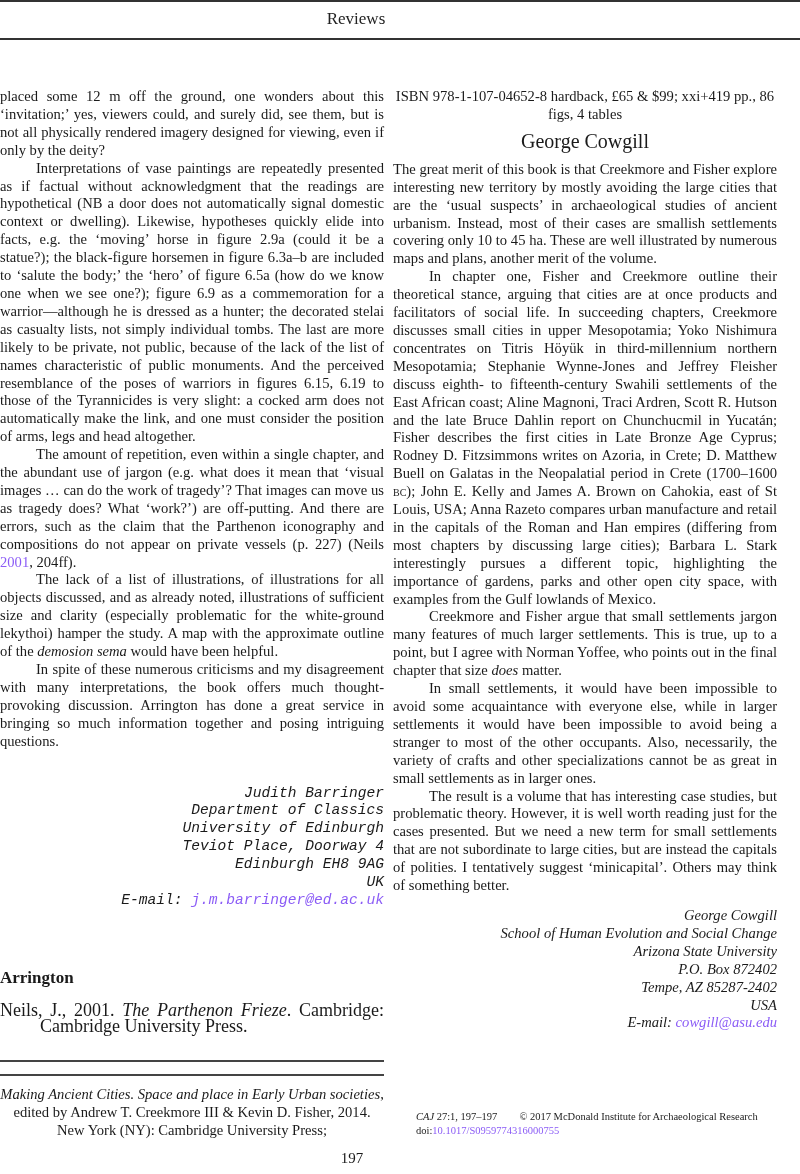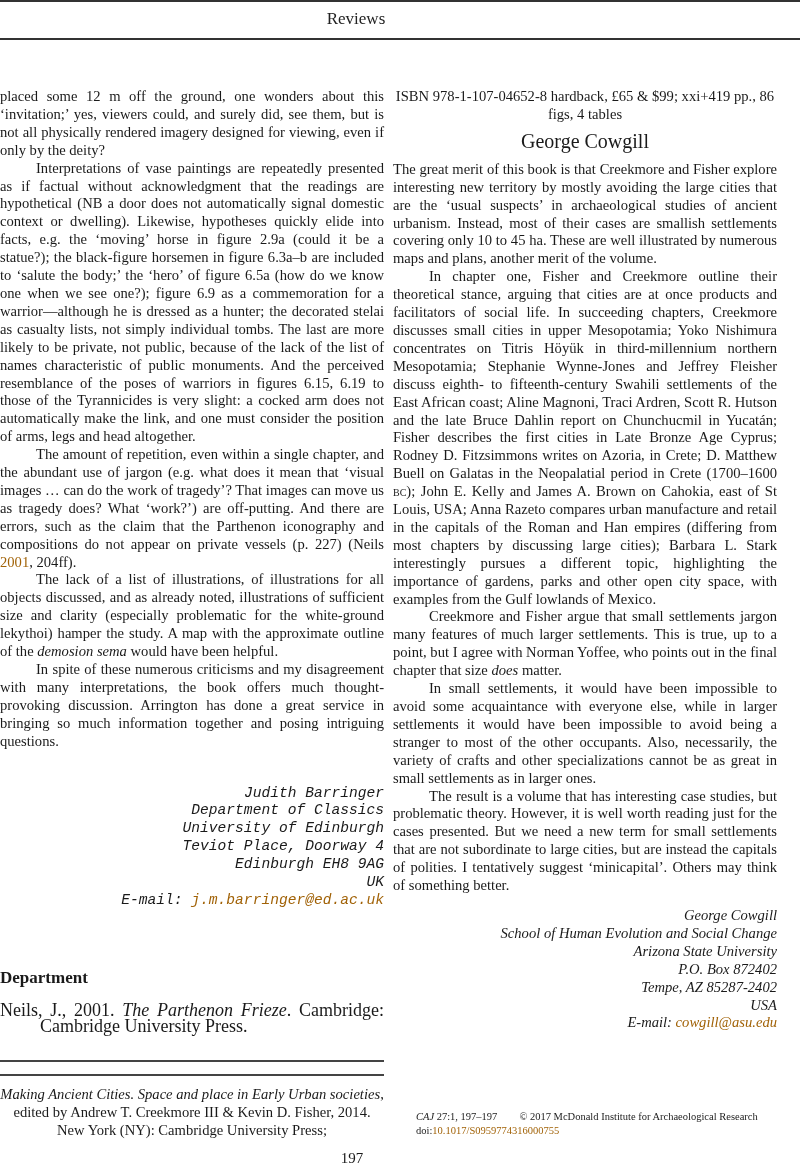--- a/index.html
+++ b/index.html
@@ -6,21 +6,21 @@
   html, body { width: 800px; height: 1174px; background: #ffffff; overflow: hidden; }
   body { position: relative; font-family: "Liberation Serif", "DejaVu Serif", serif; color: #1a1a1a; }
   .rule { position: absolute; left: 0; width: 800px; height: 2px; background: #333; }
   .running-head { position: absolute; top: 9px; left: 0; width: 712px; text-align: center; font-size: 17px; color: #222; }
   .col { position: absolute; top: 88px; width: 384px; }
   .col-left { left: 0; }
   .col-right { left: 393px; }
   .body-text { font-size: 14.6px; line-height: 17.9px; text-align: justify; hyphens: manual; }
   .body-text p { text-indent: 0; }
   .body-text p.indent { text-indent: 36px; }
-  .link { color: #a16207; }
+  .link { color: #8b5cf6; }
   .sig { font-style: italic; text-align: right; font-size: 14.6px; line-height: 17.9px; }
   .ref-head { position: absolute; left: 0; top: 968px; font-weight: bold; font-size: 17px; }
   .ref-entry { position: absolute; left: 0; top: 1002px; width: 384px; font-size: 18px; line-height: 16px; padding-left: 40px; text-indent: -40px; text-align: justify; }
   .hr { position: absolute; left: 0; width: 384px; height: 1.5px; background: #444; }
   .book-head { position: absolute; left: 0; top: 1086px; width: 384px; text-align: center; font-size: 14.6px; line-height: 17.9px; }
   .isbn { text-align: center; font-size: 14.6px; line-height: 17.9px; }
   .author { text-align: center; font-size: 20px; margin: 6px 0 8px 0; }
   .footer { position: absolute; left: 416px; top: 1110px; font-size: 10.5px; line-height: 14px; color: #222; }
   .page-num { position: absolute; top: 1150px; left: 0; width: 704px; text-align: center; font-size: 15px; }
   i, .it { font-style: italic; }
@@ -45,21 +45,21 @@
     <div>Judith Barringer</div>
     <div>Department of Classics</div>
     <div>University of Edinburgh</div>
     <div>Teviot Place, Doorway 4</div>
     <div>Edinburgh EH8 9AG</div>
     <div>UK</div>
     <div><span>E-mail: </span><span class="link">j.m.barringer@ed.ac.uk</span></div>
   </div>
 </div>
 
-<div class="ref-head">Department</div>
+<div class="ref-head">Arrington</div>
 <div class="ref-entry"><span>Neils, J., 2001. </span><i>The Parthenon Frieze</i><span>. Cambridge: Cambridge University Press.</span></div>
 
 <div class="hr" style="top:1060px;"></div>
 <div class="hr" style="top:1074px;"></div>
 
 <div class="book-head"><i>Making Ancient Cities. Space and place in Early Urban societies</i><span>, edited by Andrew T. Creekmore III &amp; Kevin D. Fisher, 2014. New York (NY): Cambridge University Press;</span></div>
 
 <div class="col col-right">
   <div class="isbn">ISBN 978-1-107-04652-8 hardback, £65 &amp; $99; xxi+419 pp., 86 figs, 4 tables</div>
   <div class="author">George Cowgill</div>

